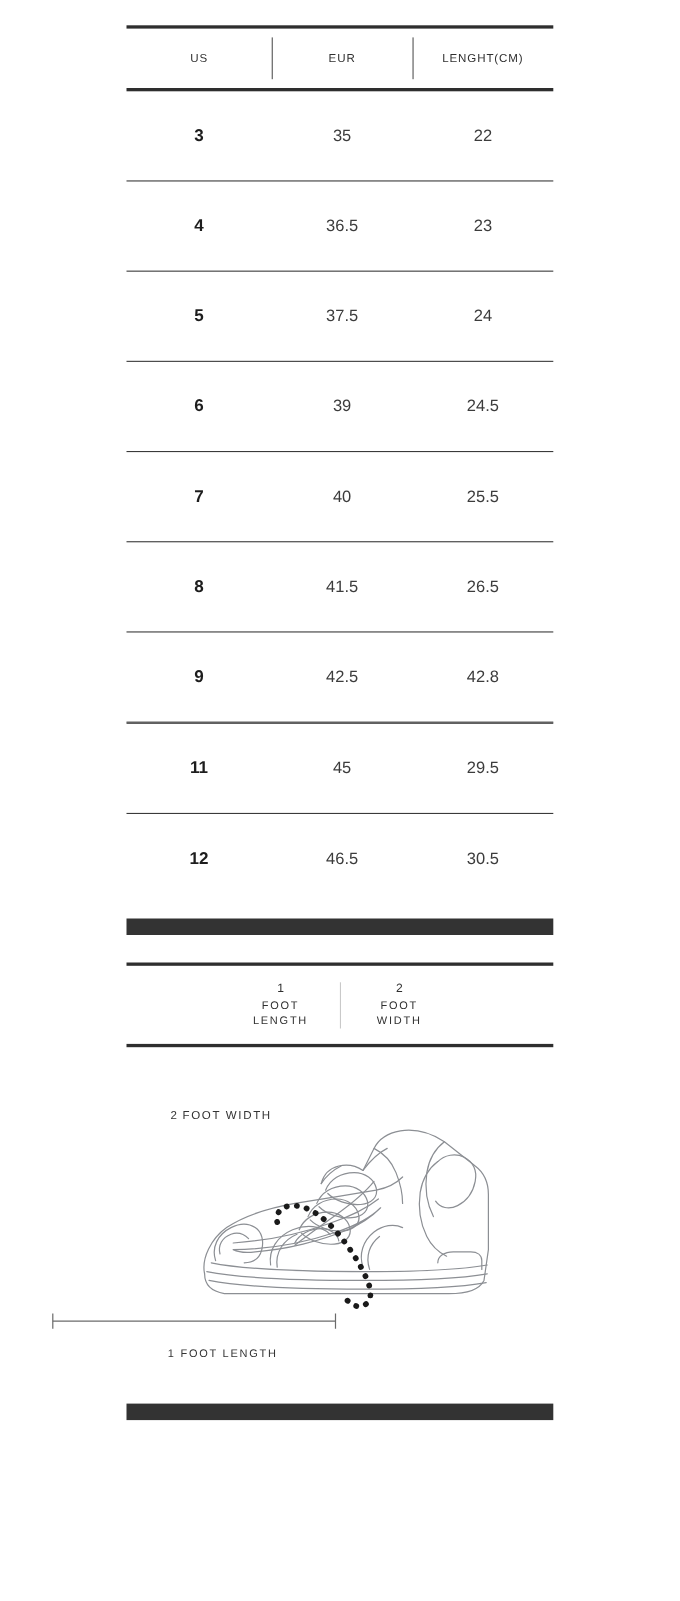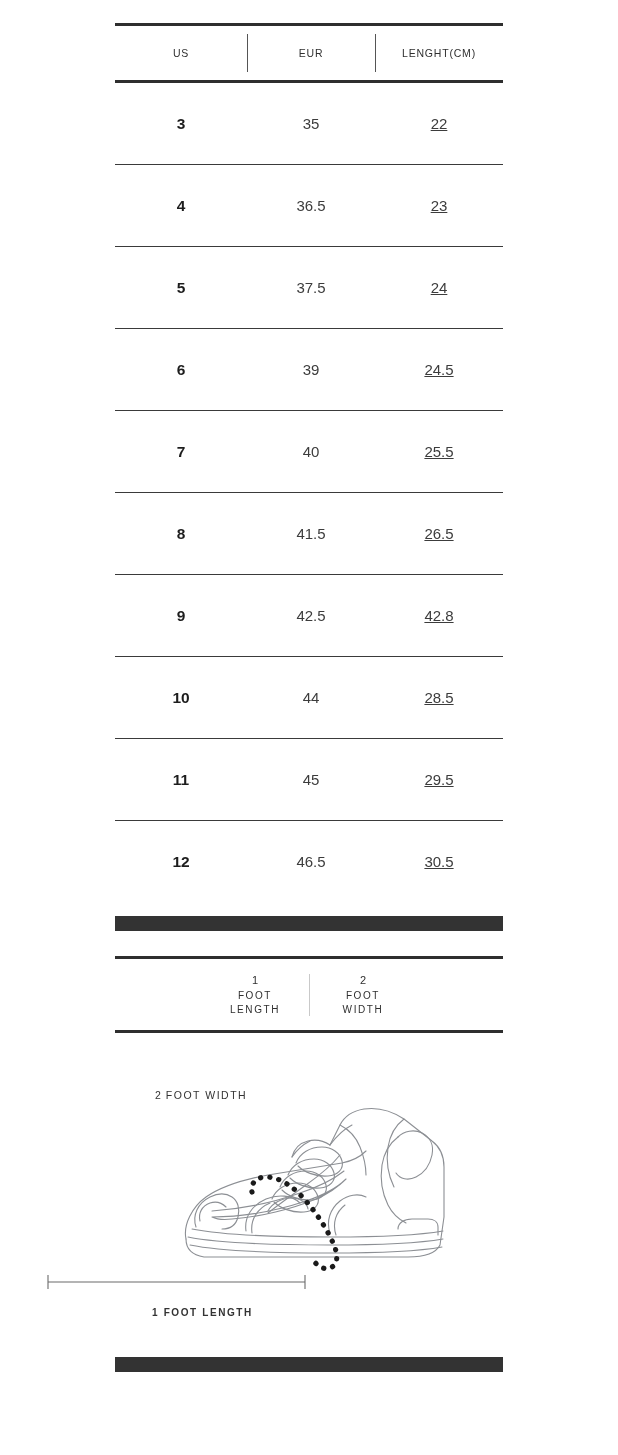--- a/index.html
+++ b/index.html
@@ -93,21 +93,21 @@
     font-size: 15px;
     color: #3c3c3c;
   }
   .cell.col-us {
     flex: 0 0 132px;
     font-weight: bold;
     color: #1d1d1d;
     font-size: 15.5px;
   }
   .cell.col-eur { flex: 0 0 128px; }
-  .cell.col-len { flex: 1 1 auto; text-decoration: underline; }
+  .cell.col-len { flex: 1 1 auto; }
 
   
   .dark-bar {
     width: 388px;
     height: 15px;
     background: #333333;
     margin: 0 auto;
   }
   .dark-bar.top-bar { margin-top: 14px; }
 
@@ -169,21 +169,20 @@
     white-space: nowrap;
   }
   .width-caption .num { letter-spacing: 0; margin-right: 5px; }
 
   .length-caption {
     text-align: center;
     font-size: 10px;
     letter-spacing: 1.6px;
     color: #333;
     margin-top: 8px;
-    font-weight: bold;
   }
   .length-caption .num { letter-spacing: 0; margin-right: 6px; }
 
   .bottom-bar-wrap { margin-top: 40px; }
 </style>
 </head>
 <body>
 
 <div class="page">
 
@@ -242,25 +241,20 @@
     </div>
     <div class="rule-thin"></div>
 
     <div class="data-row">
       <div class="cell col-us">9</div>
       <div class="cell col-eur">42.5</div>
       <div class="cell col-len">42.8</div>
     </div>
     <div class="rule-thin"></div>
 
-    <div class="data-row">
-      <div class="cell col-us">10</div>
-      <div class="cell col-eur">44</div>
-      <div class="cell col-len">28.5</div>
-    </div>
     <div class="rule-thin"></div>
 
     <div class="data-row">
       <div class="cell col-us">11</div>
       <div class="cell col-eur">45</div>
       <div class="cell col-len">29.5</div>
     </div>
     <div class="rule-thin"></div>
 
     <div class="data-row">

